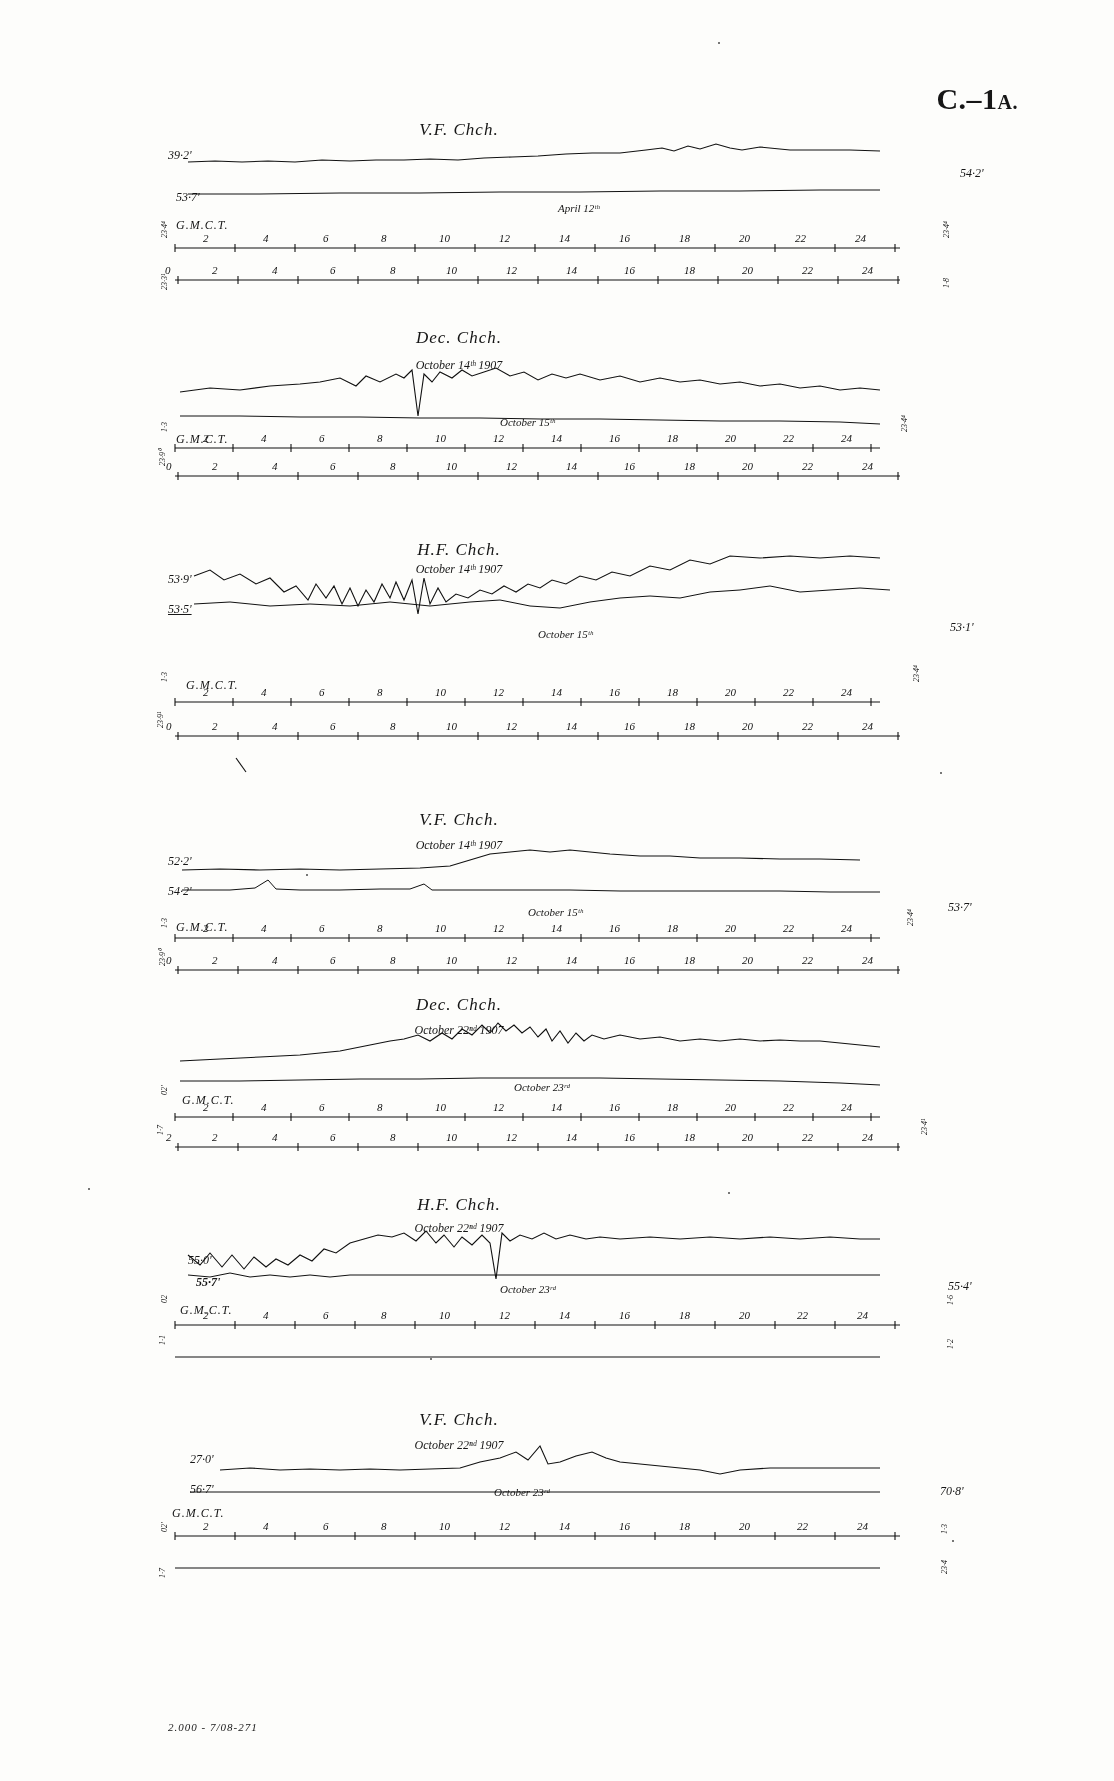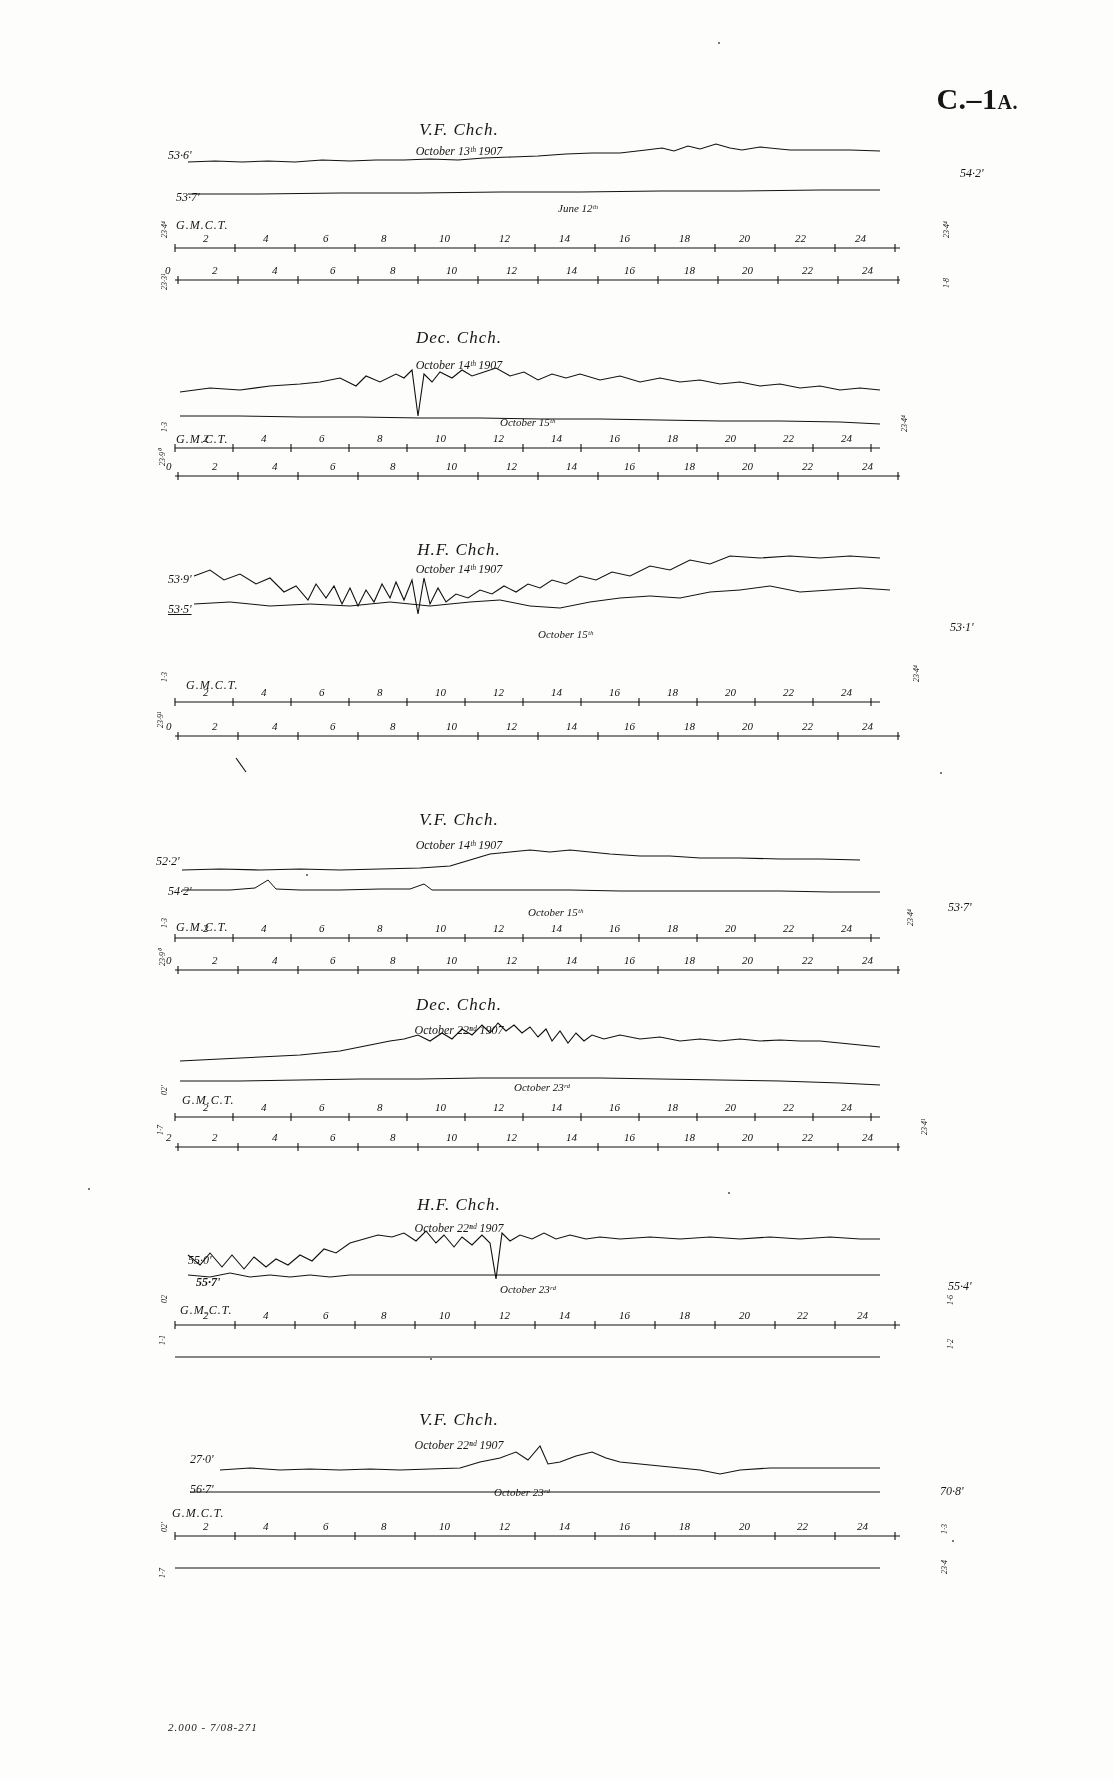--- a/index.html
+++ b/index.html
@@ -91,25 +91,24 @@
 <body>
 
 <div class="page">
 
   <div class="plate-id">
     <span>C.–1</span><span class="sm">A.</span>
   </div>
 
   <div class="block" style="top:120px;height:190px;">
     <div class="title" style="top:0;">V.F. Chch.</div>
-    <div class="subtitle" style="top:24px;">October 13ᵗʰ 1907</div>
-    <div class="edge-val" style="left:168px;top:28px;">53·6'</div>
+    <div class="edge-val" style="left:168px;top:28px;">39·2'</div>
     <div class="edge-val" style="left:176px;top:70px;">53·7'</div>
     <div class="edge-val" style="left:960px;top:46px;">54·2'</div>
-    <div class="inline-label" style="left:558px;top:82px;">June 12ᵗʰ</div>
+    <div class="inline-label" style="left:558px;top:82px;">April 12ᵗʰ</div>
     <div class="gmct" style="left:176px;top:98px;">G.M.C.T.</div>
     <div class="tiny-rot" style="left:160px;top:118px;">23·4⁴</div>
     <div class="tiny-rot" style="left:160px;top:170px;">23·3¹</div>
     <div class="tiny-rot" style="left:942px;top:118px;">23·4⁴</div>
     <div class="tiny-rot" style="left:942px;top:168px;">1·8</div>
 
     <svg width="1114" height="190" style="position:absolute;left:0;top:0;">
       <path class="trace" d="M188,42 L215,41 L242,42 L268,41 L295,42 L322,40 L350,41 L376,40 L404,40 L430,39 L458,40 L484,38 L512,37 L538,36 L566,34 L592,33 L620,33 L646,30 L662,28 L674,31 L688,26 L700,29 L716,24 L730,28 L742,30 L760,27 L790,30 L820,30 L850,30 L880,31"></path>
       <path class="trace thin" d="M188,74 L260,74 L340,73 L420,73 L500,72 L580,72 L660,71 L740,71 L820,70 L880,70"></path>
       <g class="axis">
@@ -316,21 +315,21 @@
         <line x1="898" y1="192" x2="898" y2="200"></line>
           <text x="862" y="190">24</text>
       </g>
       <line x1="236" y1="218" x2="246" y2="232" stroke="#111" stroke-width="1.1"></line>
     </svg>
   </div>
 
   <div class="block" style="top:810px;height:180px;">
     <div class="title" style="top:0;">V.F. Chch.</div>
     <div class="subtitle" style="top:28px;">October 14ᵗʰ 1907</div>
-    <div class="edge-val" style="left:156px;top:44px;">52·2'</div>
+    <div class="edge-val" style="left:168px;top:44px;">52·2'</div>
     <div class="edge-val" style="left:168px;top:74px;">54·2'</div>
     <div class="edge-val" style="left:948px;top:90px;">53·7'</div>
     <div class="inline-label" style="left:528px;top:96px;">October 15ᵗʰ</div>
     <div class="gmct" style="left:176px;top:110px;">G.M.C.T.</div>
     <div class="tiny-rot" style="left:160px;top:118px;">1·3</div>
     <div class="tiny-rot" style="left:156px;top:156px;">23·9⁰</div>
     <div class="tiny-rot" style="left:906px;top:116px;">23·4⁴</div>
 
     <svg width="1114" height="180" style="position:absolute;left:0;top:0;">
       <path class="trace" d="M182,60 L220,59 L260,60 L300,59 L340,60 L380,59 L420,58 L450,56 L470,50 L490,44 L510,42 L530,40 L550,42 L570,40 L590,42 L610,44 L640,46 L670,46 L700,48 L740,48 L780,49 L820,49 L860,50"></path>

